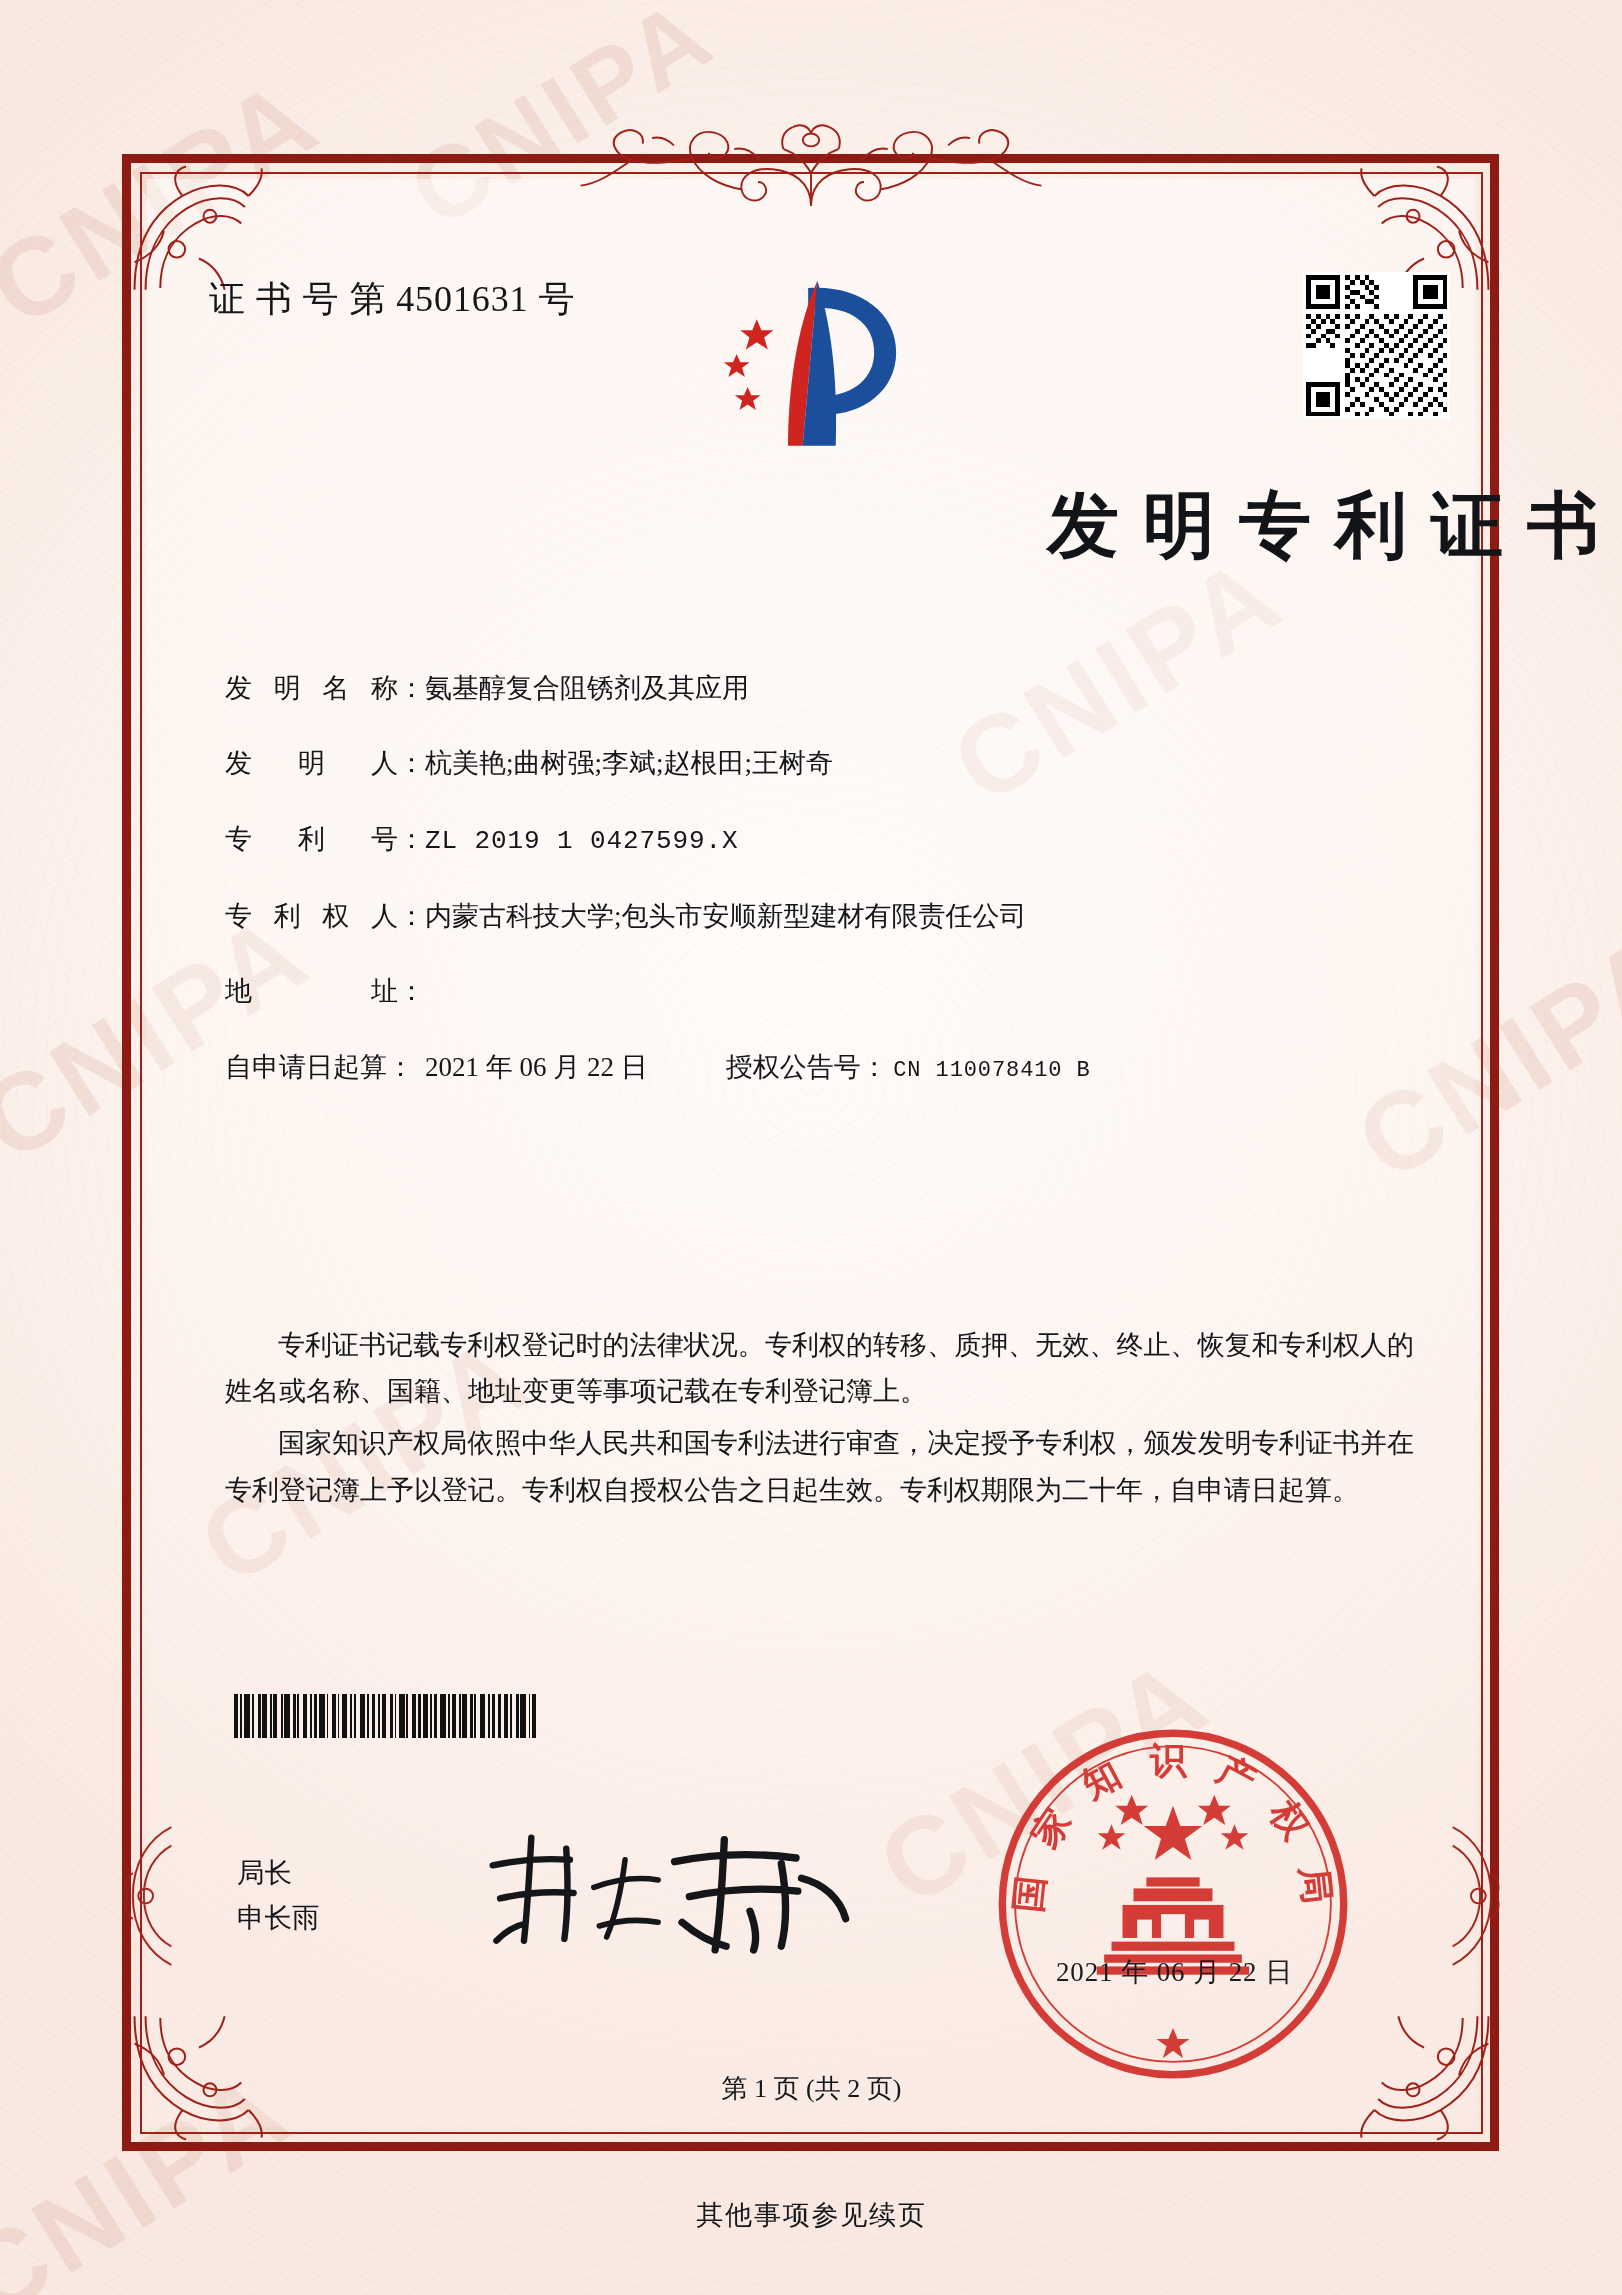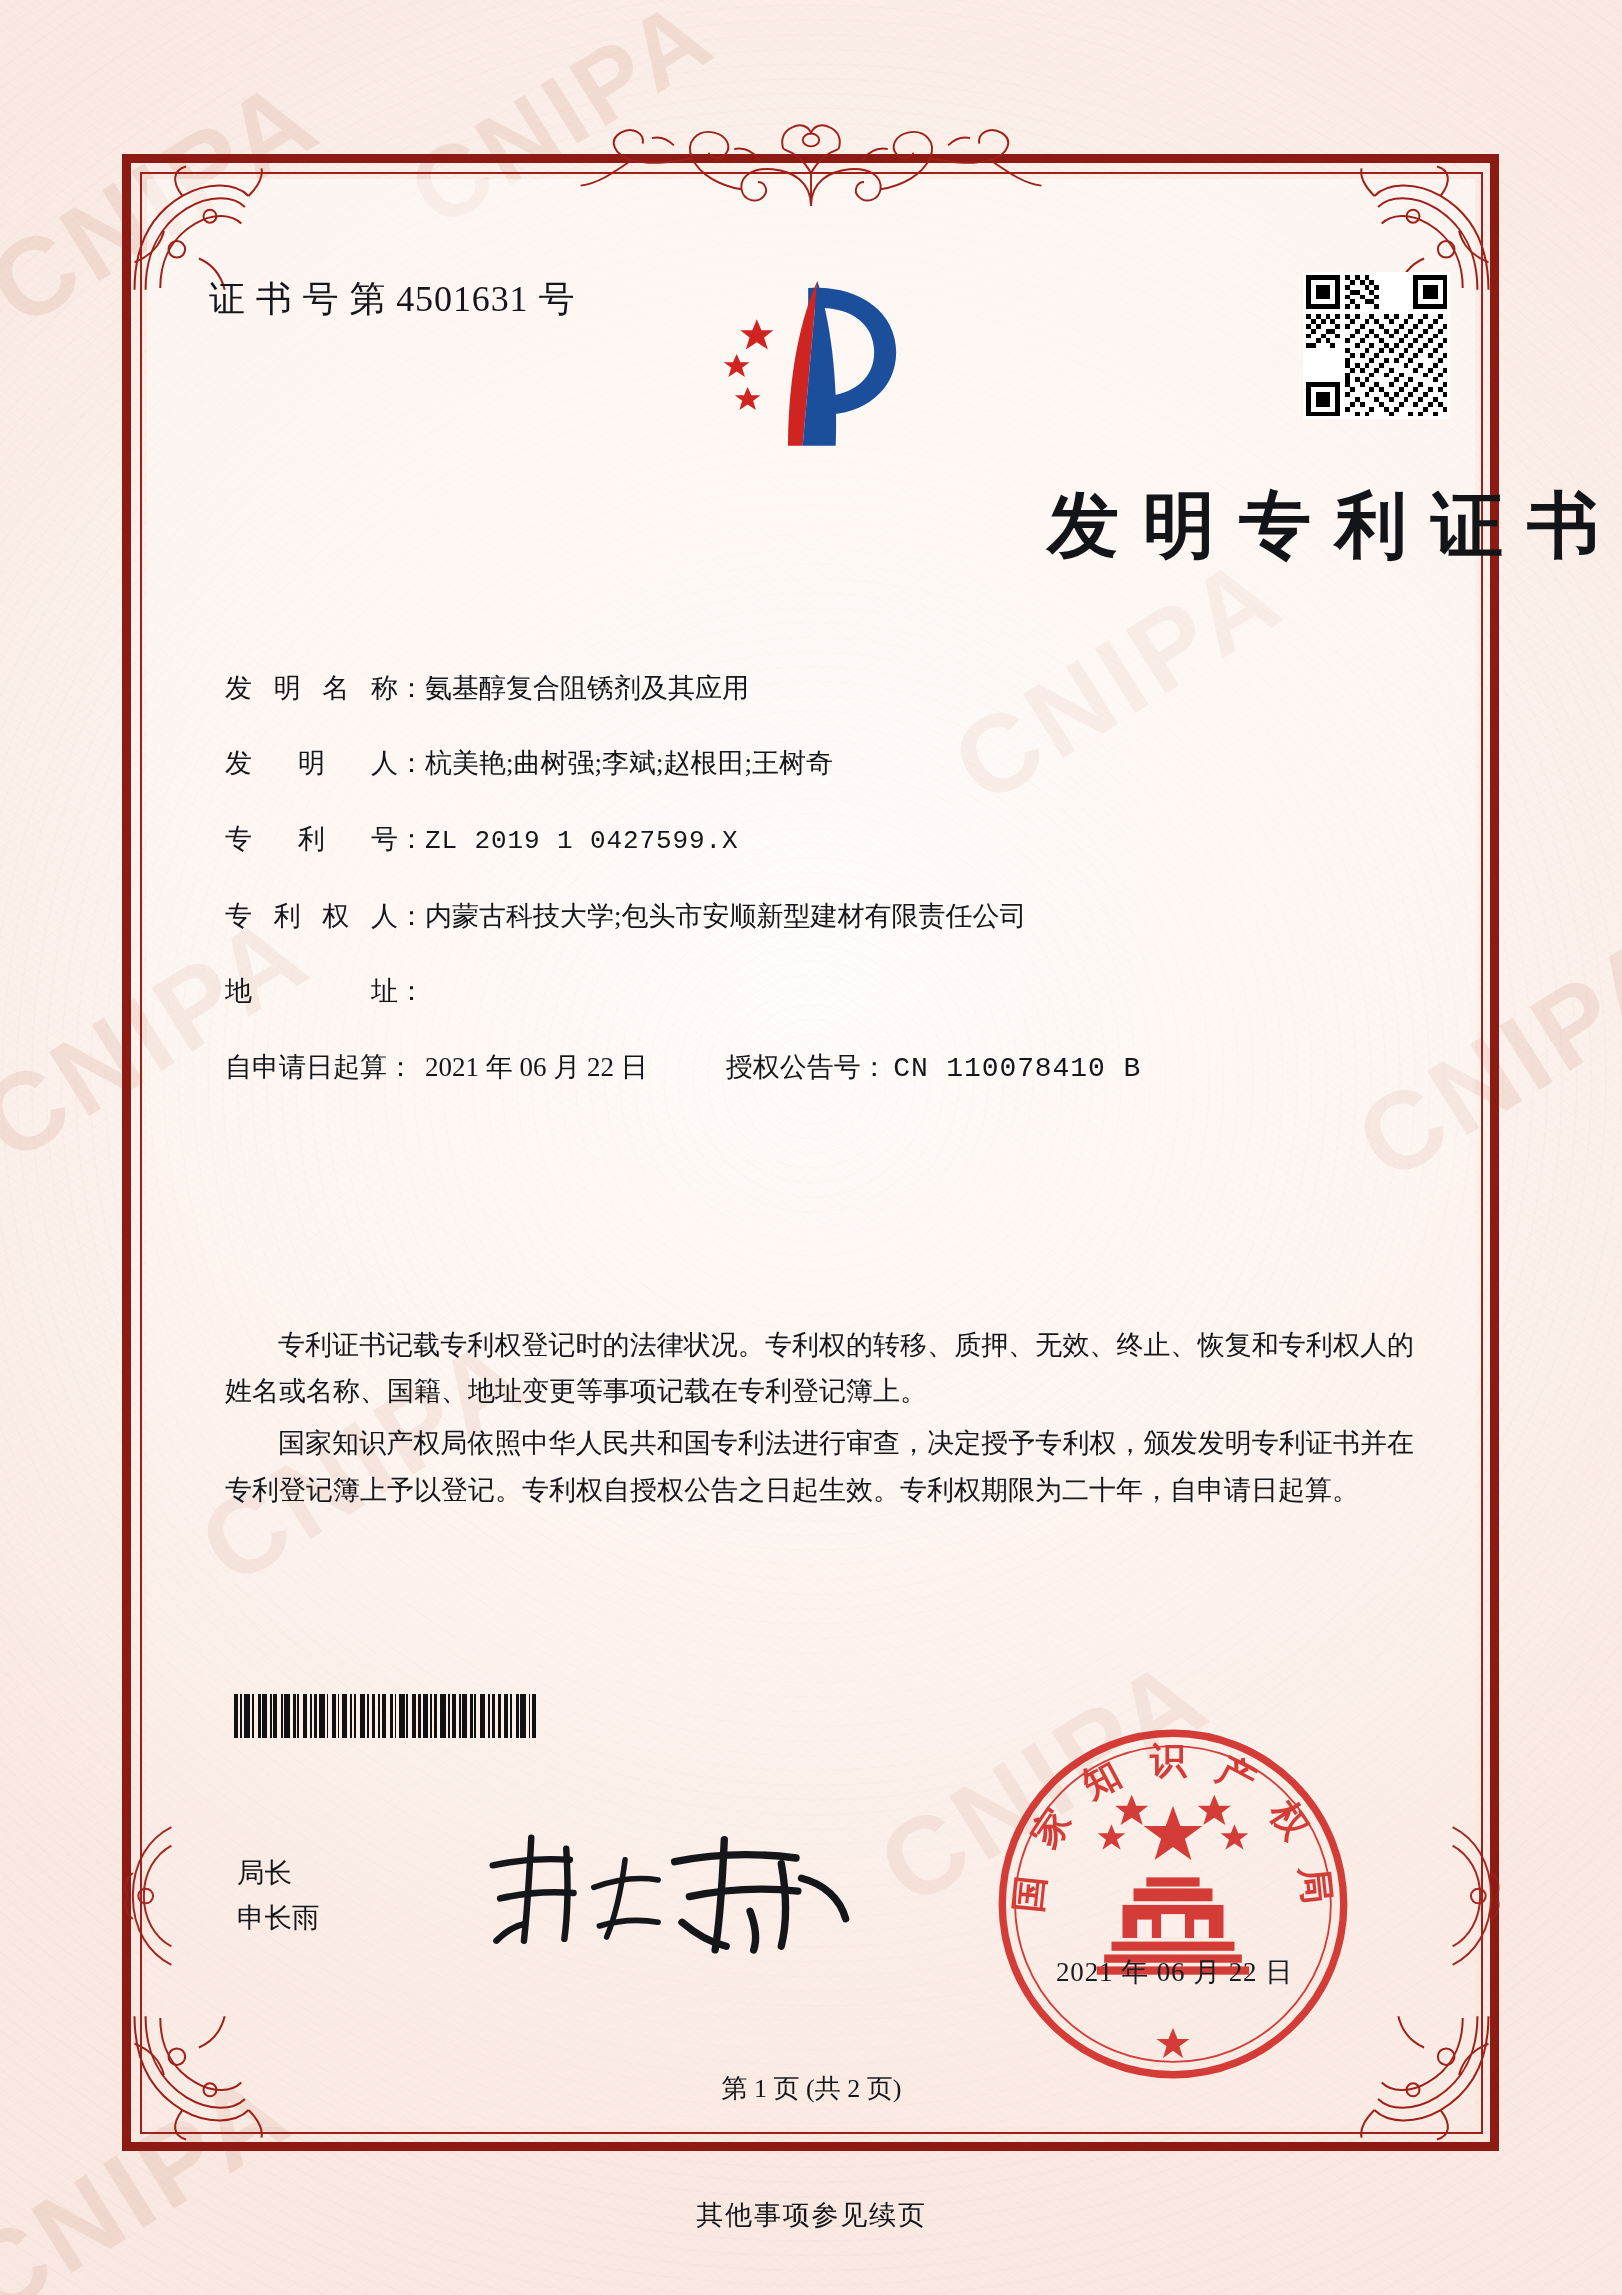--- a/index.html
+++ b/index.html
@@ -198,21 +198,21 @@
     letter-spacing: 0.9px;
     font-size: 26px;
   }
   .row-split { display: flex; align-items: baseline; }
   .row-split .seg2 { margin-left: 78px; display: flex; align-items: baseline; }
   .row-split .seg2 .f-label2 { white-space: nowrap; }
   .row-split .seg2 .f-value2 {
     font-family: "Liberation Mono", "DejaVu Sans Mono", monospace;
     letter-spacing: 0.9px;
     margin-left: 5.5px;
-    font-size: 28px;
+    font-size: 22px;
   }
 
   
   .body-paras {
     position: absolute;
     left: 225px;
     top: 1322px;
     width: 1189px;
     font-size: 27px;
     line-height: 1.72;

